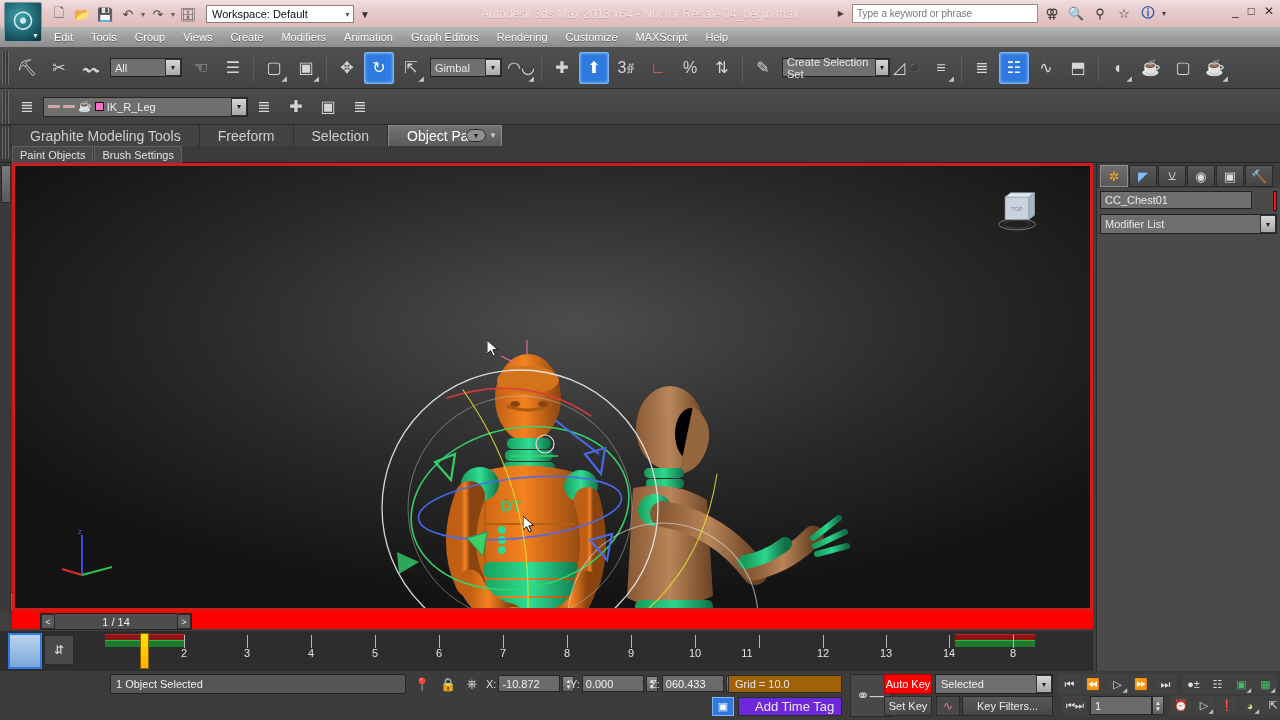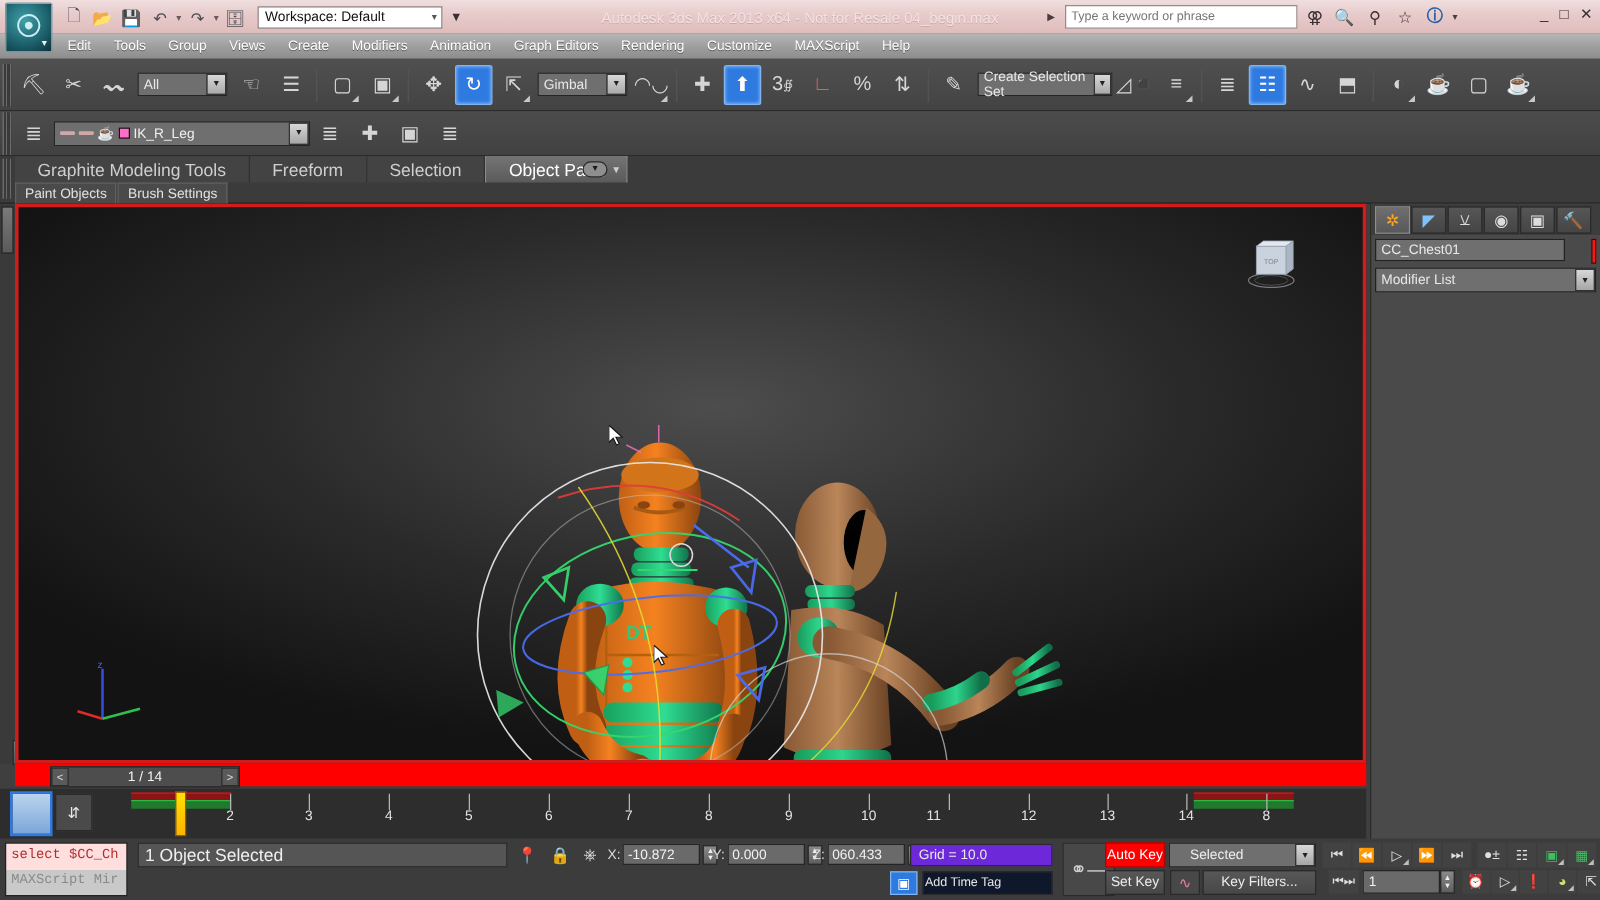--- a/index.html
+++ b/index.html
@@ -186,50 +186,50 @@
 
   
   .bottom { position: absolute; left: 0; top: 671px; width: 1280px; height: 49px; background: #3c3c3c; }
   .mxs { position: absolute; left: 4px; top: 3px; width: 98px; height: 43px; border: 1px solid #222; }
   .mxs .a { height: 21px; background: #ffdede; color: #b03030; font-family: "Liberation Mono", monospace;
     font-size: 11px; padding: 3px 0 0 4px; overflow: hidden; white-space: nowrap; }
   .mxs .b { height: 20px; background: #c9c9c9; color: #8a8a8a; font-family: "Liberation Mono", monospace;
     font-size: 11px; padding: 2px 0 0 4px; overflow: hidden; white-space: nowrap; }
   .statusline { position: absolute; left: 110px; top: 3px; width: 296px; height: 20px;
     background: #555; border: 1px solid #252525; display: flex; align-items: center;
-    padding-left: 5px; font-size: 14px; color: #f0f0f0; }
+    padding-left: 5px; font-size: 11px; color: #f0f0f0; }
   .prompt { position: absolute; left: 110px; top: 25px; width: 600px; height: 21px;
     background: #4a4a4a; border: 1px solid #2a2a2a; display: flex; align-items: center;
     padding-left: 5px; font-size: 11px; color: #efefef; }
   .sb-ico { position: absolute; top: 4px; width: 20px; height: 18px; display: flex;
     align-items: center; justify-content: center; font-size: 13px; }
   .coord { position: absolute; top: 4px; display: flex; align-items: center; gap: 2px; font-size: 11px; color: #dedede; }
   .coord .f { width: 62px; height: 17px; background: #6a6a6a; border: 1px solid #252525;
     color: #f2f2f2; font-size: 11px; padding: 0 3px; display: flex; align-items: center; }
   .gridbox { position: absolute; left: 728px; top: 4px; width: 114px; height: 18px;
-    background: #6d28d9; border: 1px solid #2a2a2a; display: flex; align-items: center;
+    background: #a16207; border: 1px solid #2a2a2a; display: flex; align-items: center;
     padding-left: 6px; font-size: 11px; color: #e8e8e8; }
   .addtag { position: absolute; left: 738px; top: 26px; width: 104px; height: 19px;
-    background: #0f172a; border: 1px solid #2a2a2a; display: flex; align-items: center;
-    padding-left: 1px; font-size: 10px; color: #e8e8e8; }
+    background: #6d28d9; border: 1px solid #2a2a2a; display: flex; align-items: center;
+    padding-left: 16px; font-size: 13px; color: #e8e8e8; }
   .tagtoggle { position: absolute; left: 712px; top: 26px; width: 22px; height: 19px;
     background: #2f7ae0; border: 1px solid #7fb4f0; display: flex; align-items: center;
     justify-content: center; font-size: 11px; color: #fff; }
   .keybox { position: absolute; left: 850px; top: 3px; width: 42px; height: 43px;
     background: #484848; border: 1px solid #2a2a2a; display: flex; align-items: center;
     justify-content: center; font-size: 16px; color: #cfcfcf; }
   .autokey { position: absolute; left: 884px; top: 3px; width: 48px; height: 20px;
     background: #ff0000; border: 1px solid #b00000; display: flex; align-items: center;
     justify-content: center; font-size: 11px; color: #fff; }
   .setkey { position: absolute; left: 884px; top: 25px; width: 48px; height: 20px;
     background: linear-gradient(180deg,#585858,#474747); border: 1px solid #2a2a2a;
     display: flex; align-items: center; justify-content: center; font-size: 11px; color: #ececec; }
   .selcombo { position: absolute; left: 935px; top: 3px; width: 118px; height: 20px;
     background: #6f6f6f; border: 1px solid #232323; display: flex; align-items: center;
-    padding-left: 16px; font-size: 11px; color: #eee; }
+    padding-left: 5px; font-size: 11px; color: #eee; }
   .selcombo .arr { width: 16px; height: 18px; margin-left: auto; background: linear-gradient(180deg,#d8d8d8,#a6a6a6);
     border: 1px solid #333; display: flex; align-items: center; justify-content: center; font-size: 7px; color: #222; }
   .keyfilt { position: absolute; left: 962px; top: 25px; width: 91px; height: 20px;
     background: linear-gradient(180deg,#585858,#474747); border: 1px solid #2a2a2a;
     display: flex; align-items: center; justify-content: center; font-size: 11px; color: #ececec; }
   .keytog { position: absolute; left: 936px; top: 25px; width: 24px; height: 20px;
     background: #484848; border: 1px solid #2a2a2a; display: flex; align-items: center;
     justify-content: center; font-size: 12px; color: #e07aa8; }
   .navrow { position: absolute; top: 3px; display: flex; gap: 1px; }
   .navbtn { width: 23px; height: 20px; background: #424242; border: 1px solid transparent;
@@ -648,24 +648,20 @@
     <div class="cp-modlist">
       <span>Modifier List</span>
       <span class="arr">▼</span>
     </div>
 
     <div class="ghost" style="left:1218px;top:418px;"></div>
 
   </div>
 
   <div class="bottom">
-    <div class="mxs">
-      <div class="a">select $CC_Ch</div>
-      <div class="b">MAXScript Mir</div>
-    </div>
 
     <div class="statusline">1 Object Selected</div>
 
     <div class="sb-ico" style="left:412px;color:#e06080;">📍</div>
     <div class="sb-ico" style="left:438px;color:#e8c040;">🔒</div>
     <div class="sb-ico" style="left:462px;color:#e8e8e8;">⎈</div>
 
     <div class="coord" style="left:486px;">
       <span>X:</span>
       <span class="f">-10.872</span>

